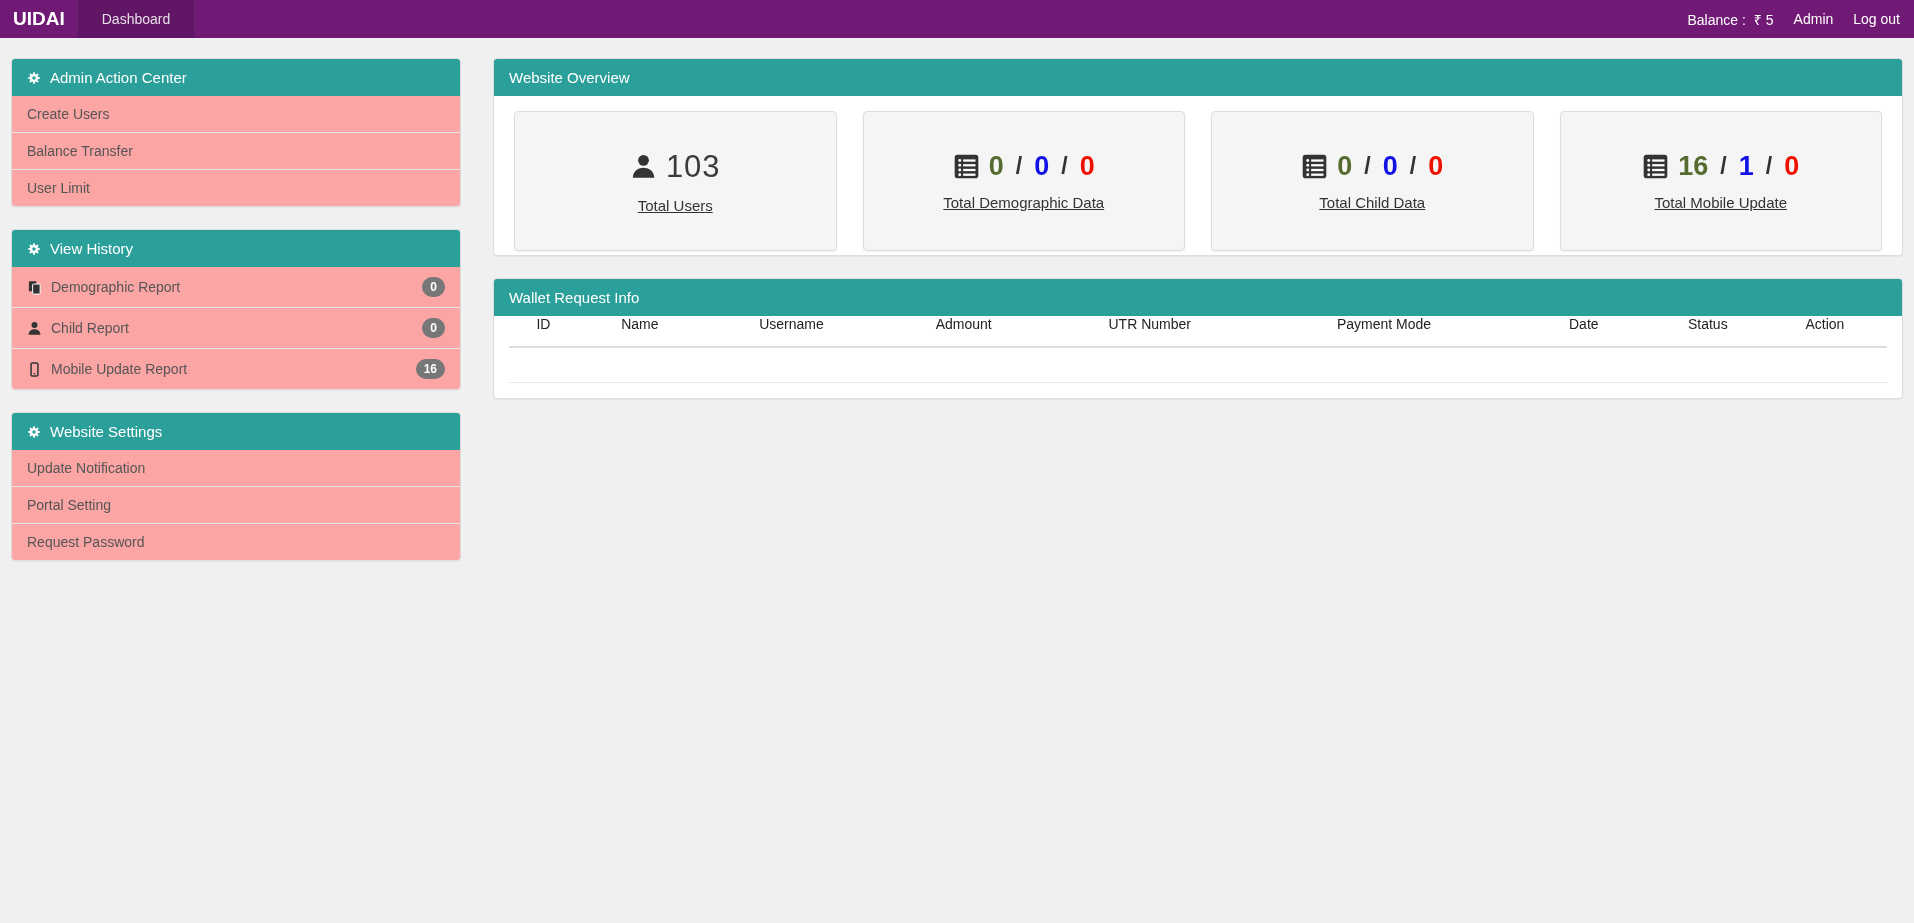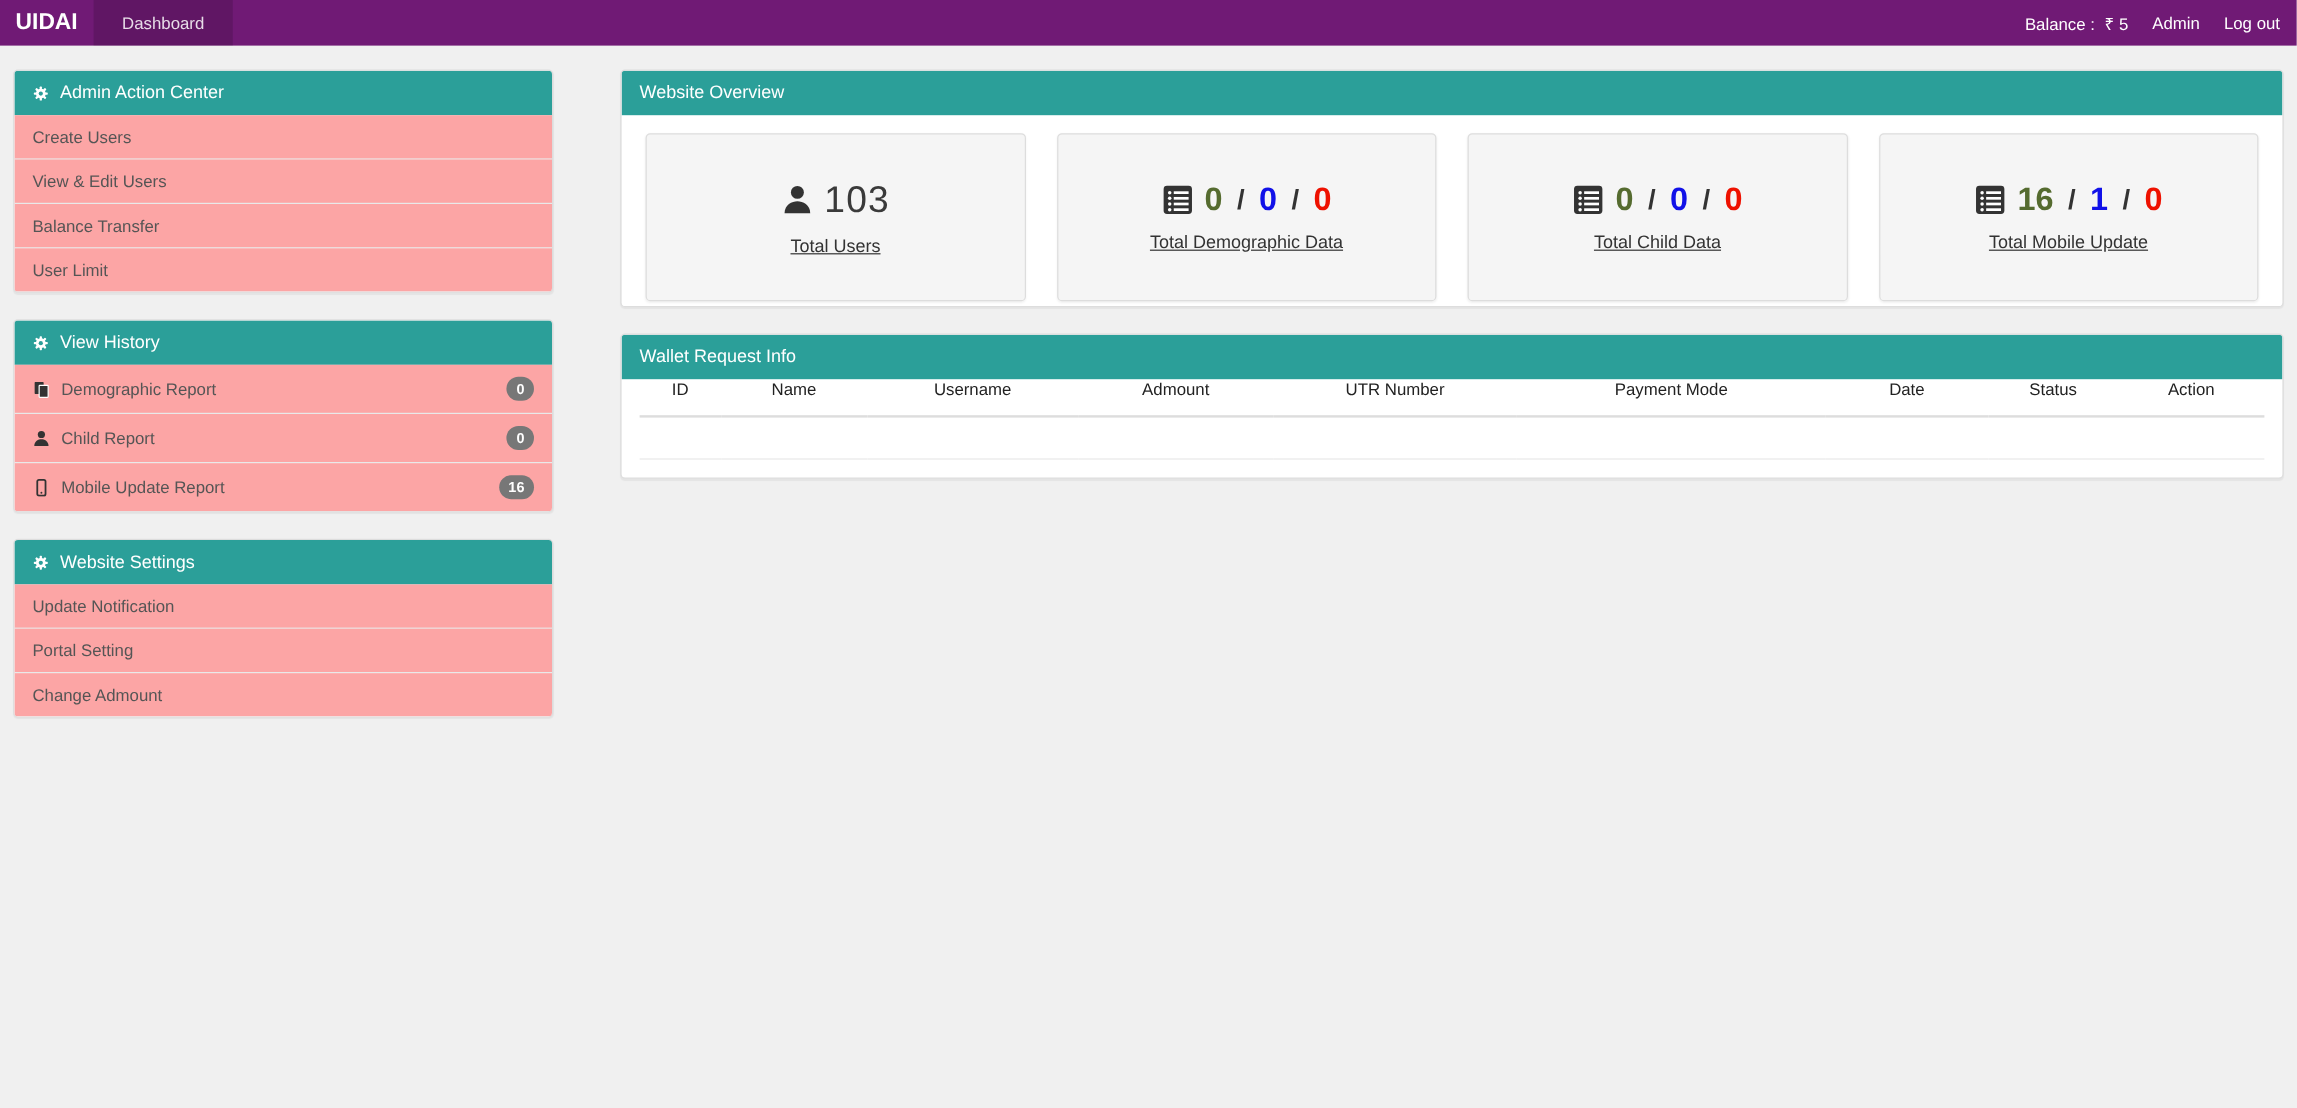--- a/index.html
+++ b/index.html
@@ -31,21 +31,21 @@
   .nav-right {
     margin-left:auto; display:flex; align-items:center;
     gap:20px; padding-right:14px;
     color:#fff; font-size:14px;
   }
   .nav-right .nav-item { cursor:pointer; white-space:nowrap; }
   .nav-right .balance { cursor:default; }
   .rupee { margin:0 4px 0 8px; }
 
   
-  .layout { display:flex; align-items:flex-start; padding:20px 11px 0 11px;gap:24px; }
+  .layout { display:flex; align-items:flex-start; padding:20px 11px 0 11px; }
   .sidebar { width:450px; flex:none; }
   .main { flex:1; margin-left:32px; min-width:0; }
 
   
   .panel {
     background:#fff; border:1px solid #ddd; border-radius:4px;
     box-shadow:0 1px 1px rgba(0,0,0,.05);
     margin-bottom:22px; overflow:hidden;
   }
   .panel-heading {
@@ -133,23 +133,20 @@
           </g>
           <circle cx="12" cy="12" r="3" fill="#2b9f99"></circle>
         </svg>
         <span>Admin Action Center</span>
       </div>
       <ul class="list">
         <li>
             <span>Create Users</span>
           </li>
         <li>
-            <span>View &amp; Edit Users</span>
-          </li>
-        <li>
             <span>Balance Transfer</span>
           </li>
         <li>
             <span>User Limit</span>
           </li>
       </ul>
     </div>
 
     <div class="panel">
       <div class="panel-heading">
@@ -208,21 +205,21 @@
         <span>Website Settings</span>
       </div>
       <ul class="list">
         <li>
             <span>Update Notification</span>
           </li>
         <li>
             <span>Portal Setting</span>
           </li>
         <li>
-            <span>Change Admount</span>
+            <span>Request Password</span>
           </li>
       </ul>
     </div>
 
   </aside>
 
   <main class="main">
 
     <div class="panel">
       <div class="panel-heading">

